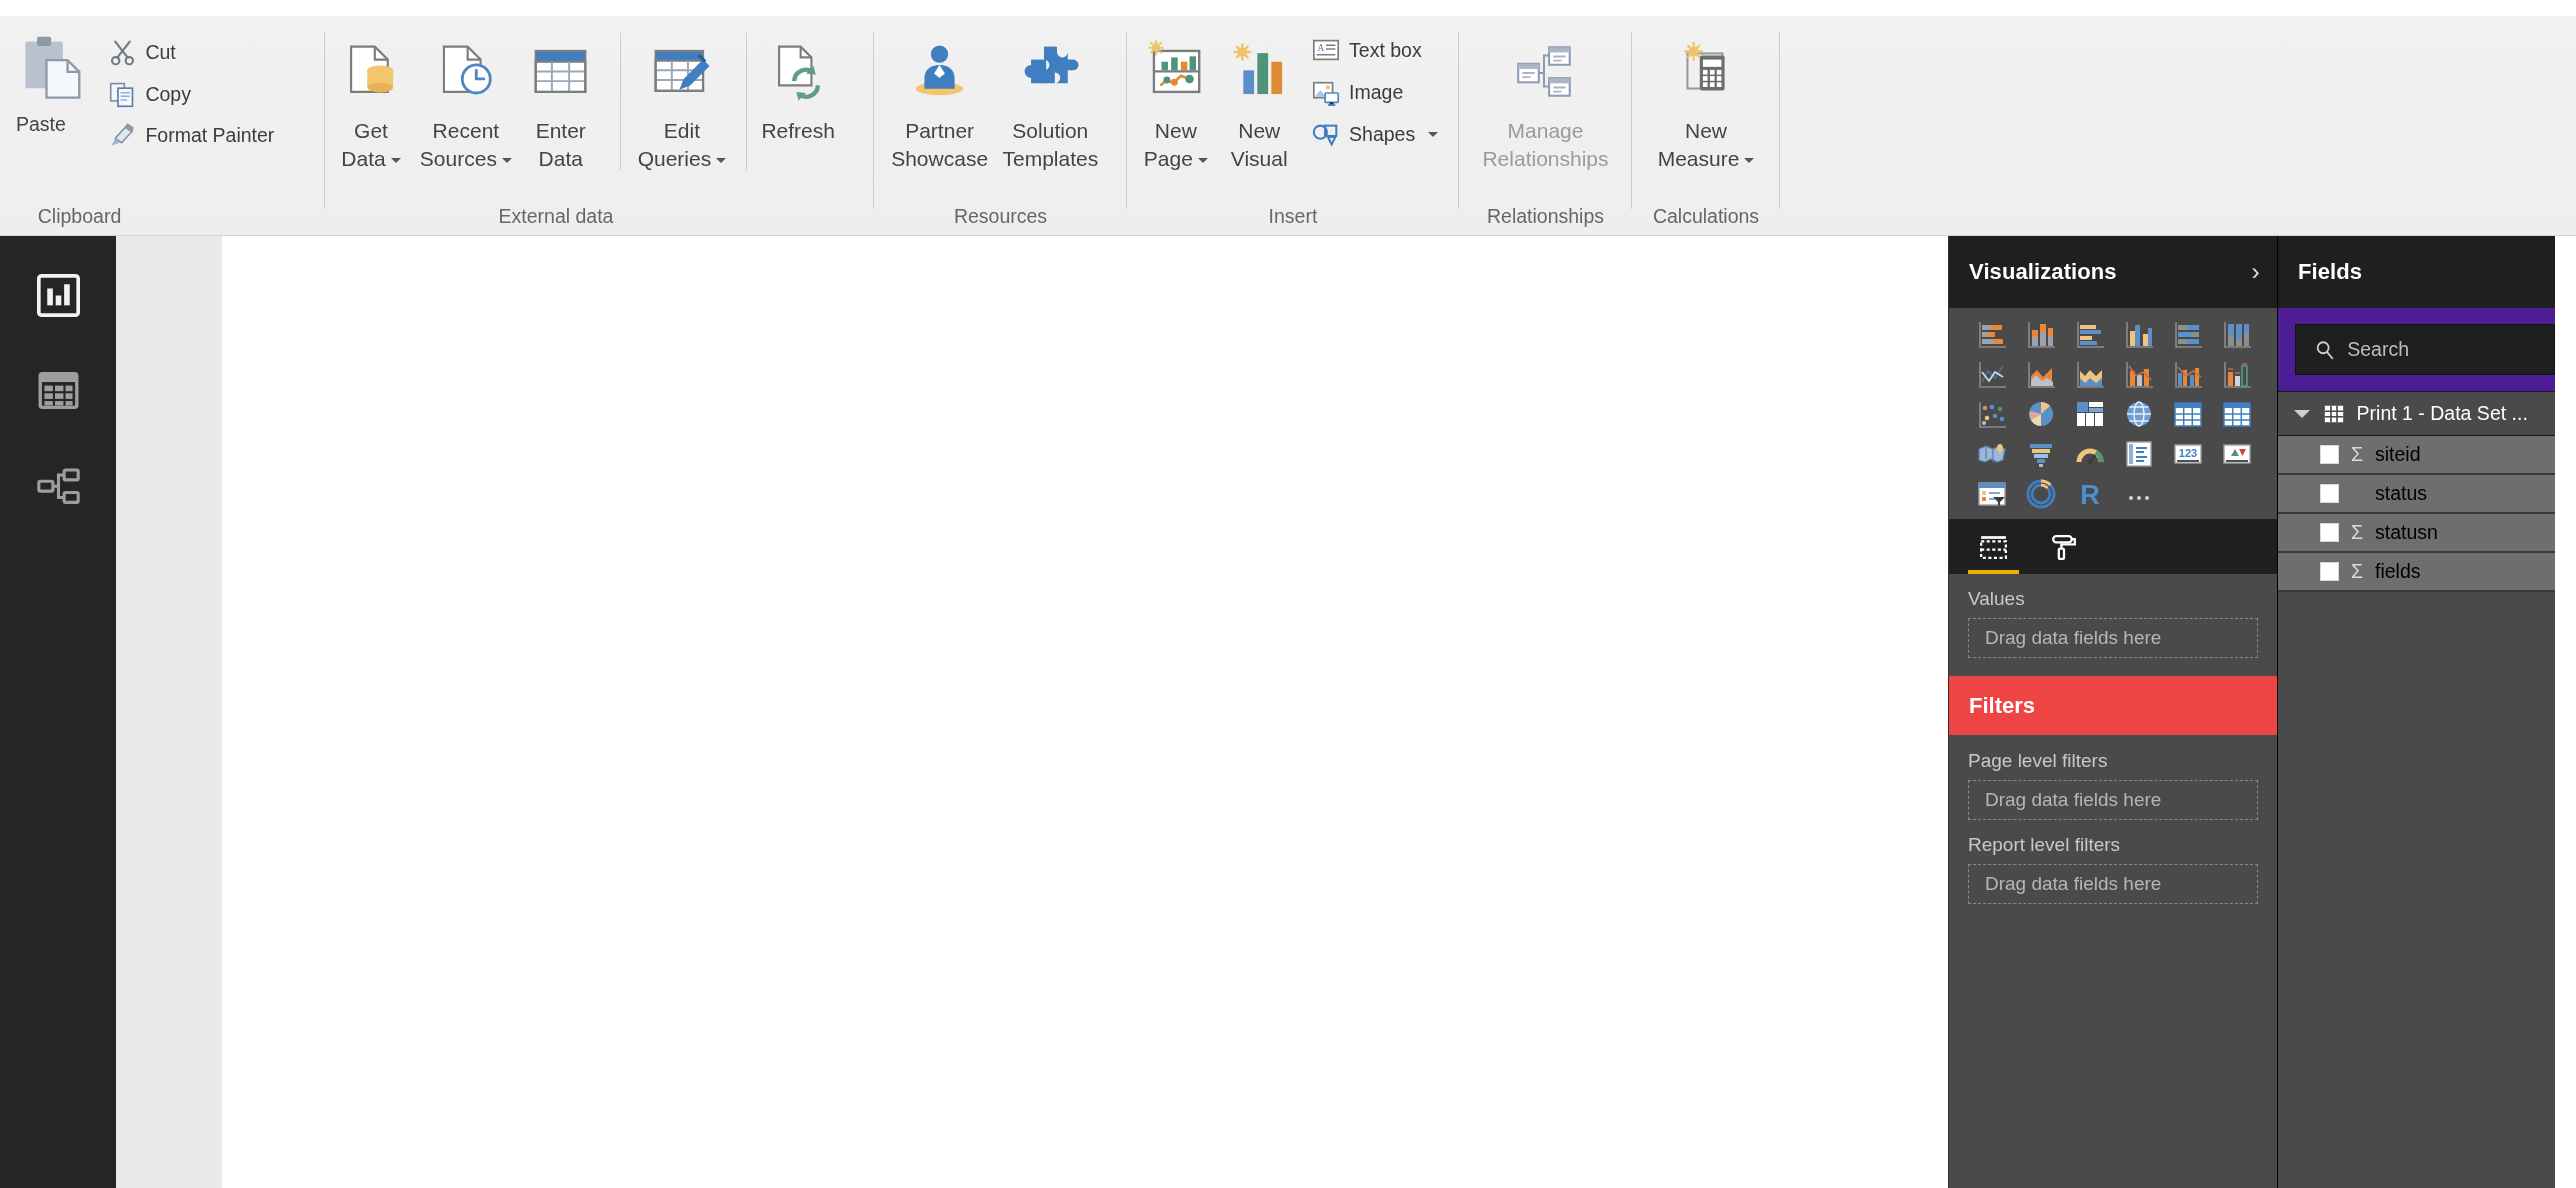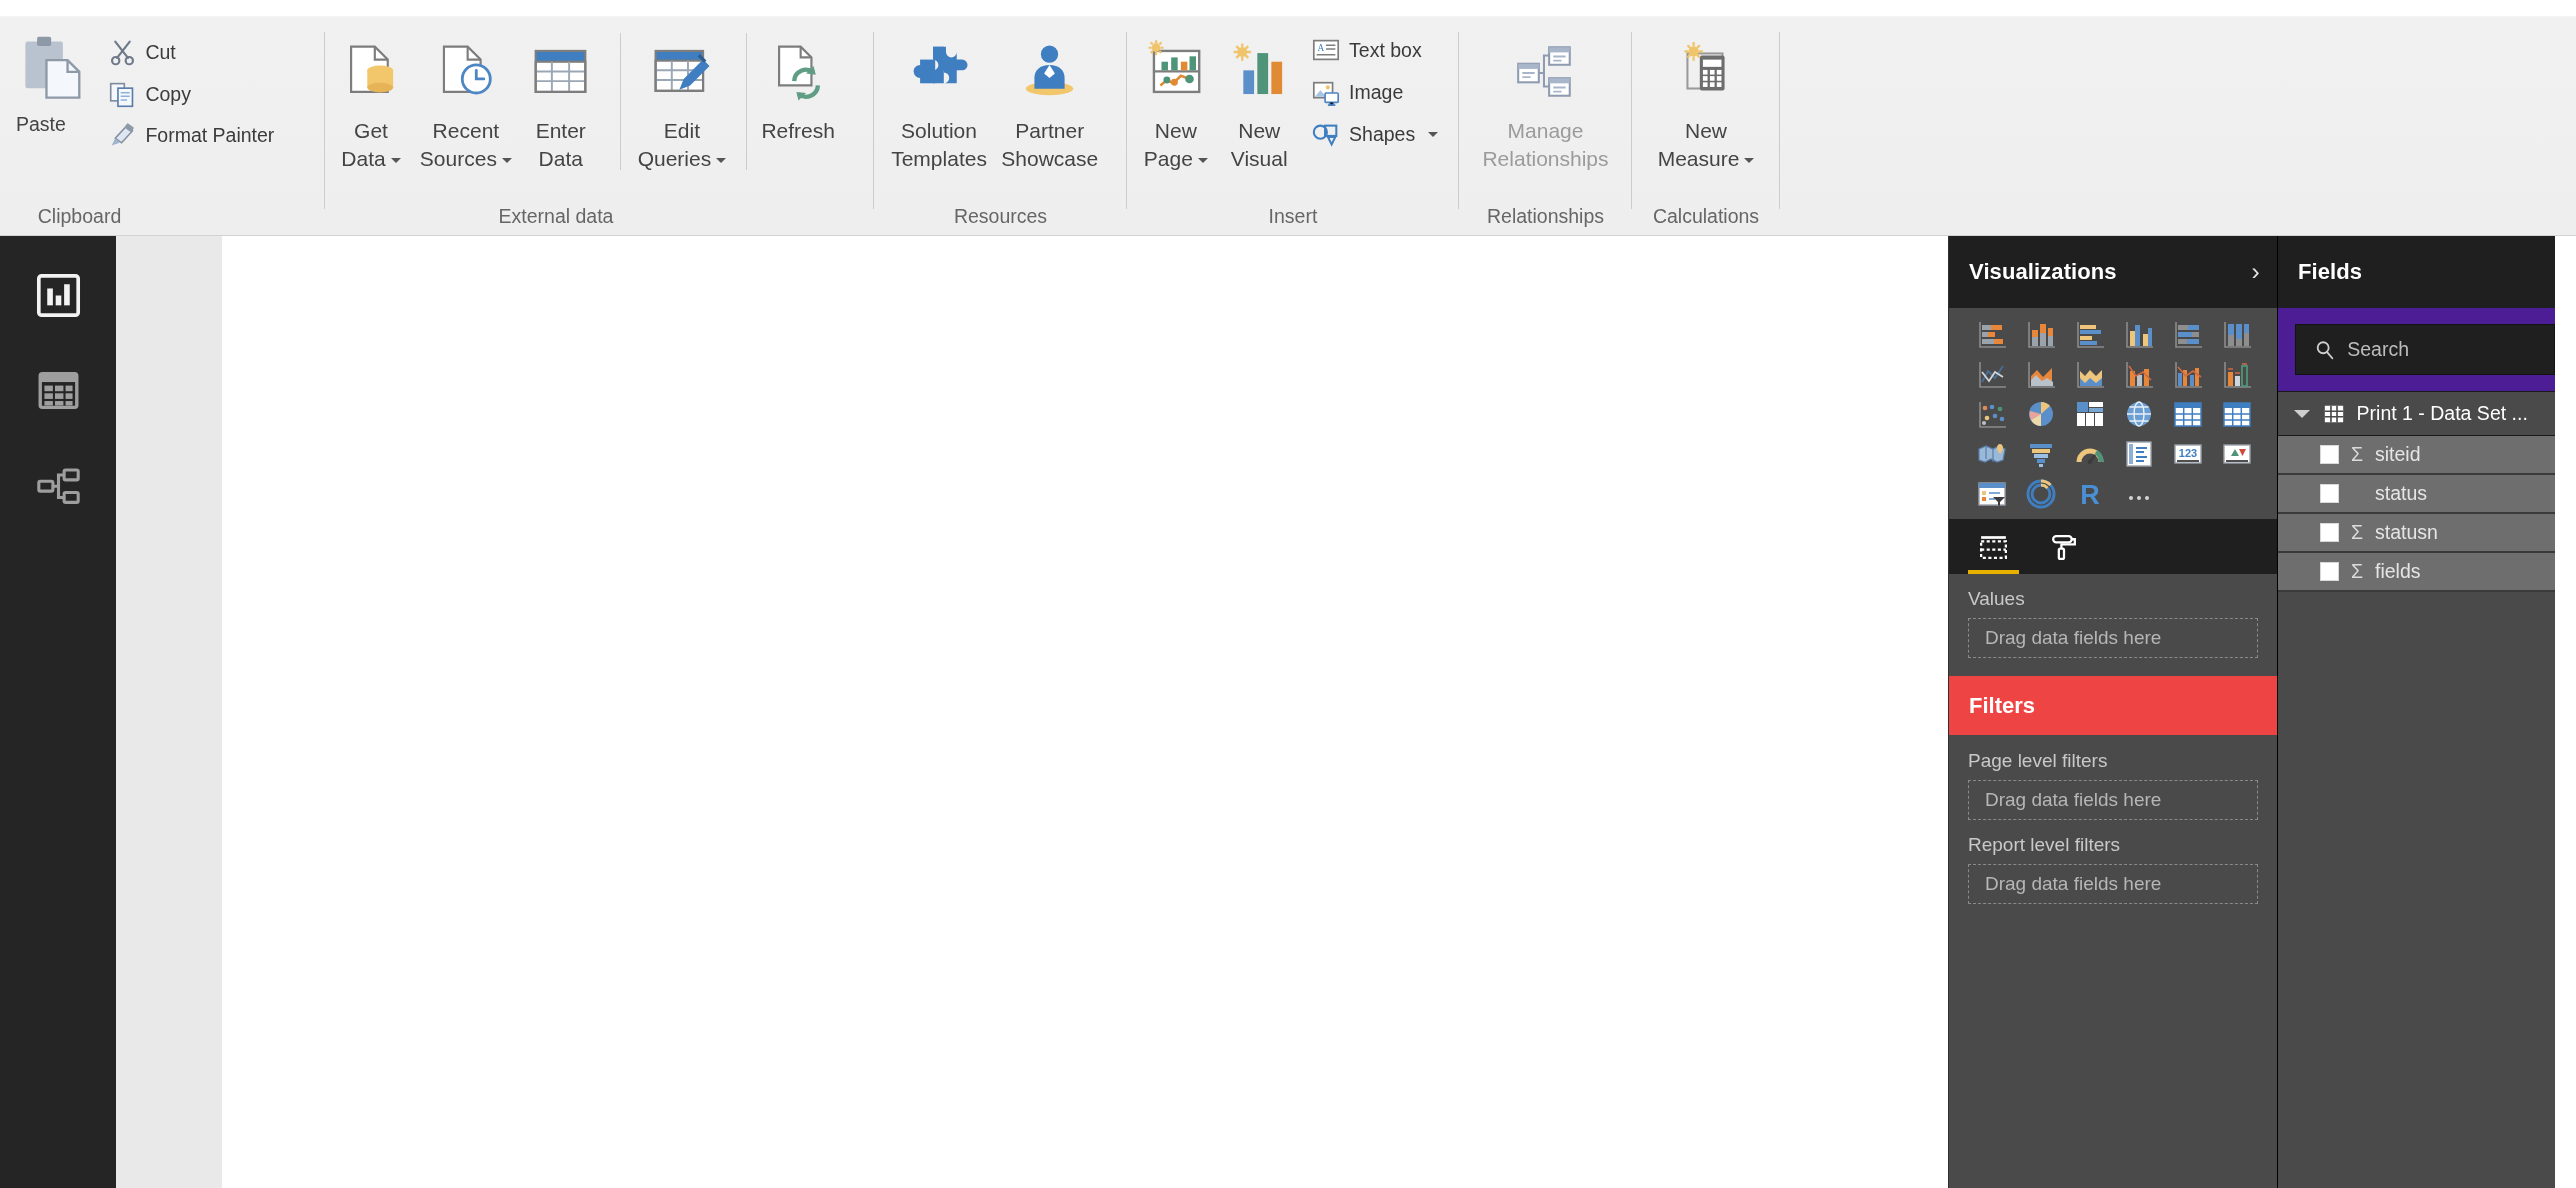--- a/index.html
+++ b/index.html
@@ -120,21 +120,21 @@
   .tri{width:0;height:0;border-left:8px solid transparent;border-right:8px solid transparent;
        border-top:8px solid #cfcfcf;margin-right:1.4px;}
   .fieldrow{
     height:39px;background:#6e6e6e;display:flex;align-items:center;gap:10px;padding-left:42px;
     border-bottom:2.2px solid #3a3a3a;box-sizing:border-box;cursor:default;
   }
   .fchk{width:19px;height:19px;background:#ffffff;border:1.4px solid #d8d8d8;box-sizing:border-box;
         flex:none;cursor:default;}
   .sigma{color:#dcdcdc;font-size:19.5px;width:16px;text-align:center;flex:none;}
   .sigma.blank{visibility:hidden;}
-  .fname{color:#e5e5e5;font-size:19.5px;white-space:nowrap;}
+  .fname{color:#000000;font-size:19.5px;white-space:nowrap;}
 </style>
 </head>
 <body>
 
 <div class="app">
 
   <div class="ribbon">
     <div class="rb-groups">
 
       <div class="rb-group sep" style="width:325px;">
@@ -258,43 +258,43 @@
           </div>
         </div>
         <div class="rb-label" style="padding-right:87px;">External data</div>
       </div>
 
       <div class="rb-group sep" style="width:253px;">
         <div class="rb-body" style="padding-left:10px;">
           <div class="btn-lg">
             <div class="bi">
               <svg width="69" height="69" viewBox="0 0 64 64">
+                <ellipse cx="32" cy="47" rx="22" ry="6" fill="#f2c66a"></ellipse>
+                <circle cx="32" cy="15" r="8" fill="#3f7fc1"></circle>
+                <path d="M32 25c-9 0-14 5-14 12v10h28V37c0-7-5-12-14-12z" fill="#3f7fc1"></path>
+                <path d="M32 25l-5 8 5 4 5-4z" fill="#ffffff"></path>
+              </svg>
+            </div>
+            <div class="bl">
+              <span>Partner</span><br>
+              <span>Showcase</span>
+            </div>
+          </div>
+          <div class="btn-lg">
+            <div class="bi">
+              <svg width="69" height="69" viewBox="0 0 64 64">
                 <path d="M26 8h12v5a5 5 0 0 0 10 0V8h0v12h5a5 5 0 0 1 0 10h-5v12H36a5 5 0 0 0 0-10V20H26z" fill="#3f7fc1"></path>
                 <path d="M26 8v12a5 5 0 0 1 0 10v12h10V30a5 5 0 0 0 0-10V8z" fill="#3f7fc1"></path>
                 <rect x="14" y="20" width="14" height="22" fill="#3f7fc1"></rect>
                 <circle cx="14" cy="31" r="6" fill="#3f7fc1"></circle>
               </svg>
             </div>
             <div class="bl">
               <span>Solution</span><br>
               <span>Templates</span>
-            </div>
-          </div>
-          <div class="btn-lg">
-            <div class="bi">
-              <svg width="69" height="69" viewBox="0 0 64 64">
-                <ellipse cx="32" cy="47" rx="22" ry="6" fill="#f2c66a"></ellipse>
-                <circle cx="32" cy="15" r="8" fill="#3f7fc1"></circle>
-                <path d="M32 25c-9 0-14 5-14 12v10h28V37c0-7-5-12-14-12z" fill="#3f7fc1"></path>
-                <path d="M32 25l-5 8 5 4 5-4z" fill="#ffffff"></path>
-              </svg>
-            </div>
-            <div class="bl">
-              <span>Partner</span><br>
-              <span>Showcase</span>
             </div>
           </div>
         </div>
         <div class="rb-label">Resources</div>
       </div>
 
       <div class="rb-group sep" style="width:332px;">
         <div class="rb-body" style="padding-left:7.2px;">
           <div class="btn-lg">
             <div class="bi">

